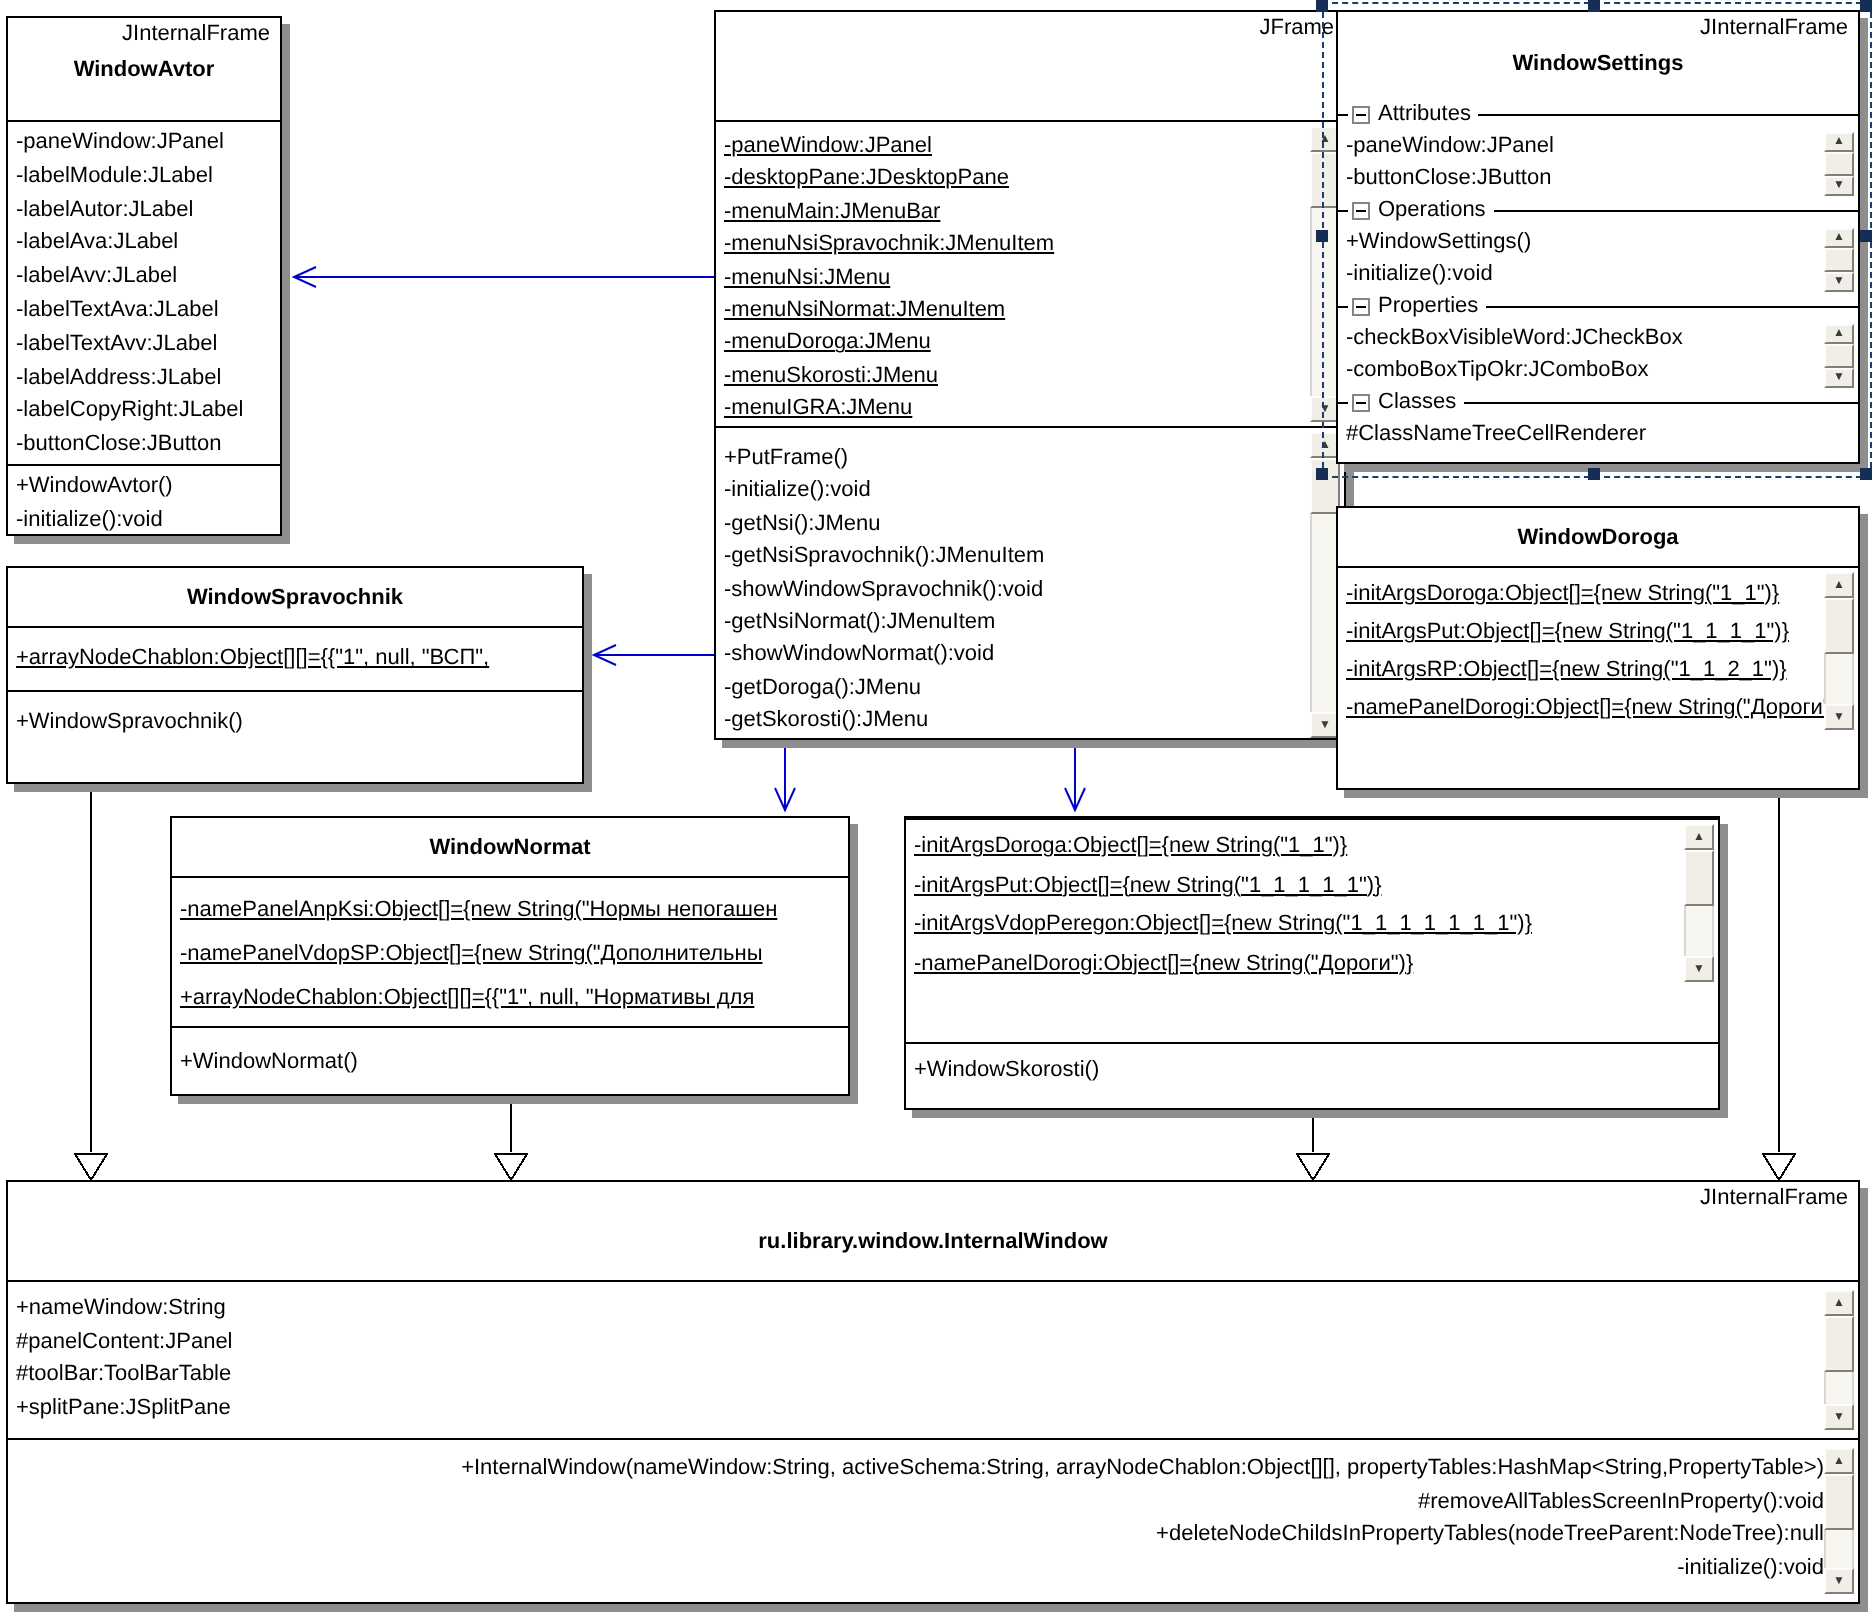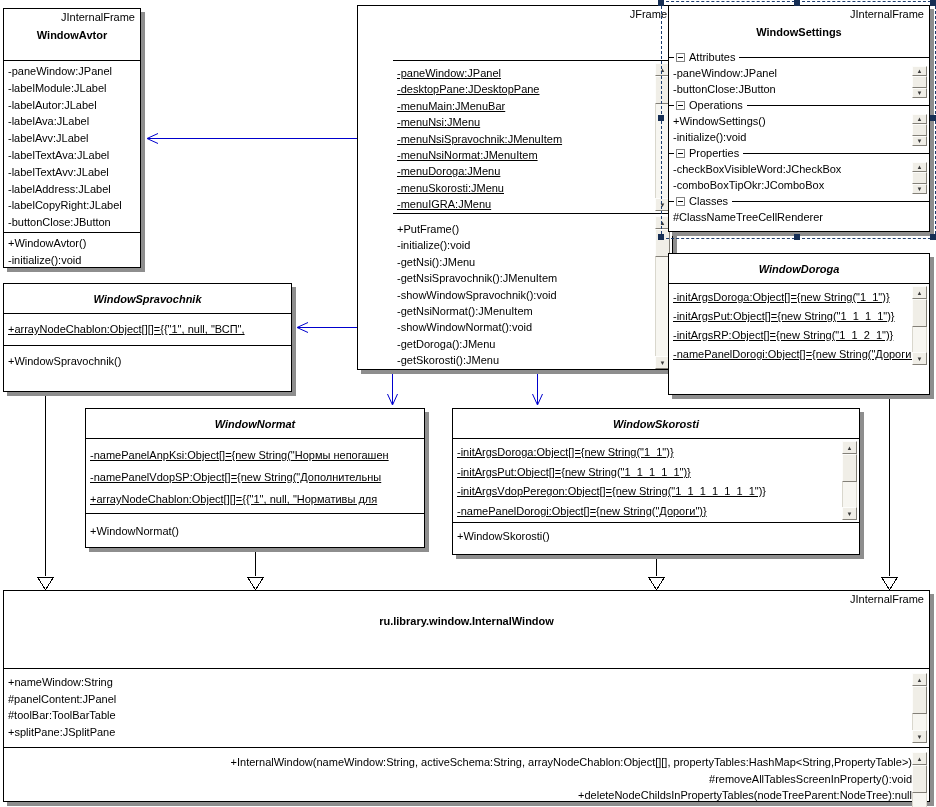--- a/index.html
+++ b/index.html
@@ -3,21 +3,21 @@
 <meta charset="utf-8">
 <style>
   html,body{margin:0;padding:0;background:#fff;}
   #canvas{position:relative;width:936px;height:807px;background:#fff;overflow:hidden;
           font-family:"Liberation Sans",sans-serif;color:#000;}
   svg.wires{position:absolute;left:0;top:0;z-index:1;}
   .box{position:absolute;background:#fff;border:1px solid #000;box-shadow:4px 4px 0 #8e8e8e;
        z-index:2;box-sizing:border-box;font-size:11px;}
   .stereo{text-align:right;padding:2px 5px 0 0;line-height:13px;white-space:nowrap;}
   .cnamew{text-align:center;font-weight:bold;line-height:14px;padding-top:4px;white-space:nowrap;}
-  .titleonly .cnamew{padding-top:8px;font-style:italic;}
+  .titleonly .cnamew{padding-top:8px;}
   .comp{border-top:1px solid #000;position:relative;box-sizing:border-box;overflow:hidden;}
   .row{white-space:nowrap;overflow:hidden;padding:0 17px 0 4px;}
   .u{text-decoration:underline;}
   .wa .row{height:16.8px;line-height:16.8px;padding-right:2px;}
   .pf .row{height:16.4px;line-height:16.4px;}
   .wd .row{height:19px;line-height:19px;}
   .wsp .row{height:20px;line-height:20px;padding-right:1px;}
   .wn .row{height:22px;line-height:22px;padding-right:2px;}
   .wsk .row{height:19.5px;line-height:19.5px;}
   .iw .row{height:16.5px;line-height:16.5px;}
@@ -109,30 +109,30 @@
       <div class="row">-labelAddress:JLabel</div>
       <div class="row">-labelCopyRight:JLabel</div>
       <div class="row">-buttonClose:JButton</div>
     </div>
     <div class="comp pt2" style="height:35px;">
       <div class="row">+WindowAvtor()</div>
       <div class="row">-initialize():void</div>
     </div>
   </div>
 
-  <div class="box pf" style="left:357px;top:5px;width:316px;height:365px;padding-left:35px;">
+  <div class="box pf" style="left:357px;top:5px;width:316px;height:365px;">
     <div style="height:54px;">
       <div class="stereo">JFrame</div>
     </div>
     <div class="comp pt4" style="height:153px;">
       <div class="row u">-paneWindow:JPanel</div>
       <div class="row u">-desktopPane:JDesktopPane</div>
       <div class="row u">-menuMain:JMenuBar</div>
+      <div class="row u">-menuNsiSpravochnik:JMenuItem</div>
       <div class="row u">-menuNsi:JMenu</div>
-      <div class="row u">-menuNsiSpravochnik:JMenuItem</div>
       <div class="row u">-menuNsiNormat:JMenuItem</div>
       <div class="row u">-menuDoroga:JMenu</div>
       <div class="row u">-menuSkorosti:JMenu</div>
       <div class="row u">-menuIGRA:JMenu</div>
       <div class="sb">
         <div class="btn">▲</div>
         <div class="thumb"></div>
         <div class="track"></div>
         <div class="btn">▼</div>
       </div>
@@ -267,46 +267,43 @@
       <div class="row u">-namePanelAnpKsi:Object[]={new String("Нормы непогашен</div>
       <div class="row u">-namePanelVdopSP:Object[]={new String("Дополнительны</div>
       <div class="row u">+arrayNodeChablon:Object[][]={{"1", null, "Нормативы для</div>
     </div>
     <div class="comp pt6" style="height:34px;">
       <div class="row">+WindowNormat()</div>
     </div>
   </div>
 
   <div class="box wsk titleonly" style="left:452px;top:408px;width:408px;height:147px;">
-    <div style="height:29px;">
-      <div class="cnamew">WindowSkorosti</div>
-    </div>
     <div class="comp pt4" style="height:84px;">
       <div class="row u">-initArgsDoroga:Object[]={new String("1_1")}</div>
       <div class="row u">-initArgsPut:Object[]={new String("1_1_1_1_1")}</div>
       <div class="row u">-initArgsVdopPeregon:Object[]={new String("1_1_1_1_1_1_1")}</div>
       <div class="row u">-namePanelDorogi:Object[]={new String("Дороги")}</div>
       <div class="sb">
         <div class="btn">▲</div>
         <div class="thumb"></div>
         <div class="track"></div>
         <div class="btn">▼</div>
       </div>
     </div>
-    <div class="comp pt4" style="height:32px;">
+    <div class="comp pt4" style="height:32px;margin-top:28px;">
       <div class="row">+WindowSkorosti()</div>
     </div>
   </div>
 
   <div class="box iw" style="left:3px;top:590px;width:927px;height:212px;">
     <div style="height:49px;">
       <div class="stereo">JInternalFrame</div>
       <div class="cnamew" style="padding-top:8px;">ru.library.window.InternalWindow</div>
     </div>
-    <div class="comp pt5" style="height:79px;margin-top:28px;">
+    <div class="comp pt5" style="height:79px;">
       <div class="row">+nameWindow:String</div>
       <div class="row">#panelContent:JPanel</div>
       <div class="row">#toolBar:ToolBarTable</div>
       <div class="row">+splitPane:JSplitPane</div>
       <div class="sb" style="top:4px;bottom:4px;">
         <div class="btn">▲</div>
         <div class="thumb"></div>
         <div class="track"></div>
         <div class="btn">▼</div>
       </div>

